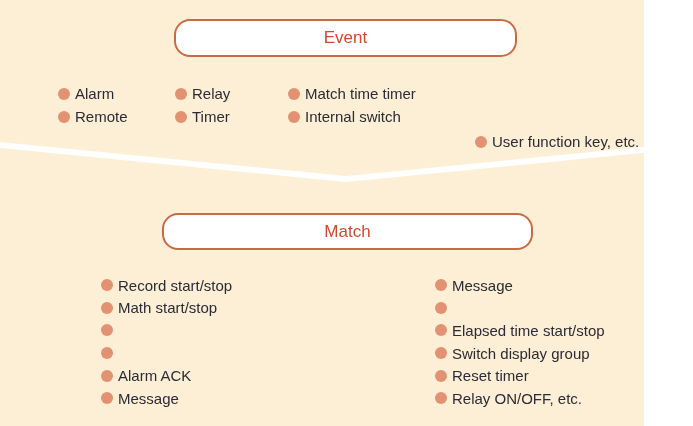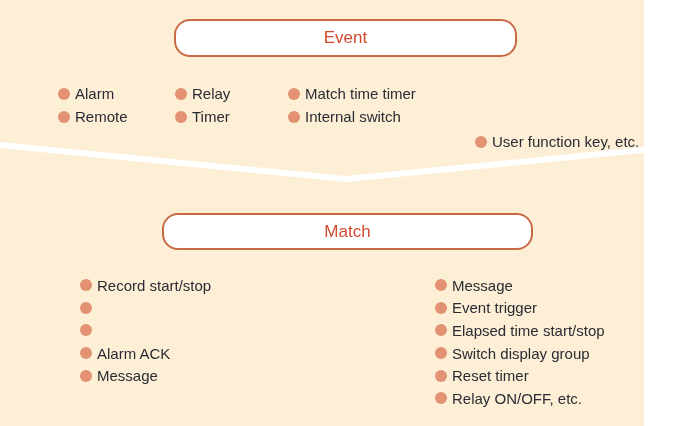--- a/index.html
+++ b/index.html
@@ -71,21 +71,21 @@
     font-size: 15px;
     color: #2b2b35;
     line-height: 1;
   }
   
   .ev-col-0 { left: 58px;  top: 82px; }
   .ev-col-1 { left: 175px; top: 82px; }
   .ev-col-2 { left: 288px; top: 82px; }
   .ev-col-3 { left: 475px; top: 82px; margin-top: 48px; }
   
-  .ac-col-0 { left: 80px;  top: 274px; }
+  .ac-col-0 { left: 101px;  top: 274px; }
   .ac-col-1 { left: 435px; top: 274px; }
 </style>
 </head>
 <body>
 
 <div class="stage">
 
   <div class="panel panel-top">
     <div class="title-box event-box">
       <span>Event</span>
@@ -137,20 +137,24 @@
       <span>Match</span>
     </div>
 
     <div class="list-col ac-col-0">
       <div class="list-item action-item">
         <span class="bullet"></span>
         <span class="item-label">Record start/stop</span>
       </div>
       <div class="list-item action-item">
         <span class="bullet"></span>
+        <span class="item-label">Math start/stop</span>
+      </div>
+      <div class="list-item action-item">
+        <span class="bullet"></span>
       </div>
       <div class="list-item action-item">
         <span class="bullet"></span>
       </div>
       <div class="list-item action-item">
         <span class="bullet"></span>
         <span class="item-label">Alarm ACK</span>
       </div>
       <div class="list-item action-item">
         <span class="bullet"></span>
@@ -158,21 +162,20 @@
       </div>
     </div>
 
     <div class="list-col ac-col-1">
       <div class="list-item action-item">
         <span class="bullet"></span>
         <span class="item-label">Message</span>
       </div>
       <div class="list-item action-item">
         <span class="bullet"></span>
-        <span class="item-label">Event trigger</span>
       </div>
       <div class="list-item action-item">
         <span class="bullet"></span>
         <span class="item-label">Elapsed time start/stop</span>
       </div>
       <div class="list-item action-item">
         <span class="bullet"></span>
         <span class="item-label">Switch display group</span>
       </div>
       <div class="list-item action-item">

